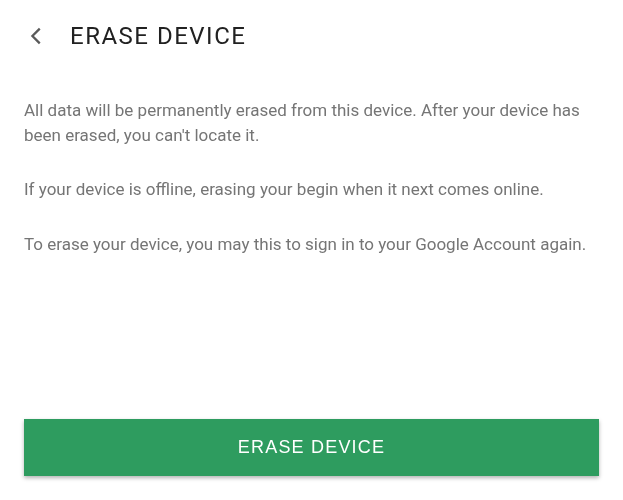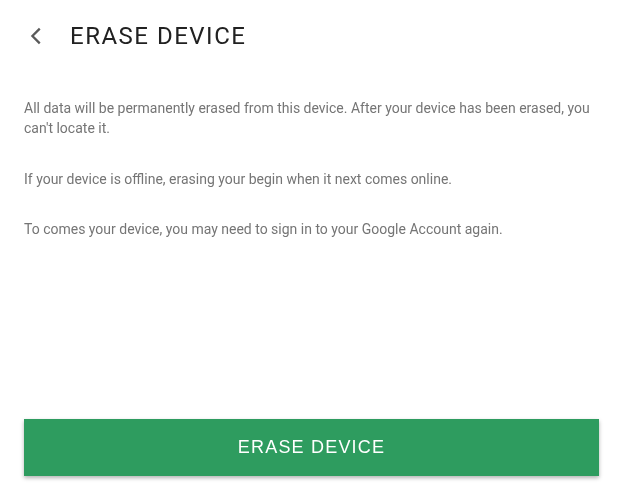--- a/index.html
+++ b/index.html
@@ -39,21 +39,21 @@
     }
     .page-title {
       font-size: 24px;
       font-weight: 400;
       letter-spacing: 1.5px;
       color: #212121;
     }
     .content {
       flex: 1;
       color: #757575;
-      font-size: 14px;
+      font-size: 17px;
       line-height: 1.45;
       padding-right: 8px;
     }
     .content p {
       margin-bottom: 30px;
     }
     .footer {
       padding-top: 6px;
     }
     .erase-button {
@@ -77,18 +77,18 @@
     <svg viewBox="0 0 24 24">
         <polyline points="15 4 7 12 15 20"></polyline>
       </svg>
   </span>
   <h1 class="page-title">ERASE DEVICE</h1>
 </div>
 
 <div class="content">
   <p>All data will be permanently erased from this device. After your device has been erased, you can't locate it.</p>
   <p>If your device is offline, erasing your begin when it next comes online.</p>
-  <p>To comes your device, you may need to sign in to your Google Account again.</p>
+  <p>To erase your device, you may this to sign in to your Google Account again.</p>
 </div>
 
 <div class="footer">
   <button class="erase-button">ERASE DEVICE</button>
 </div>
 
 </body></html>

